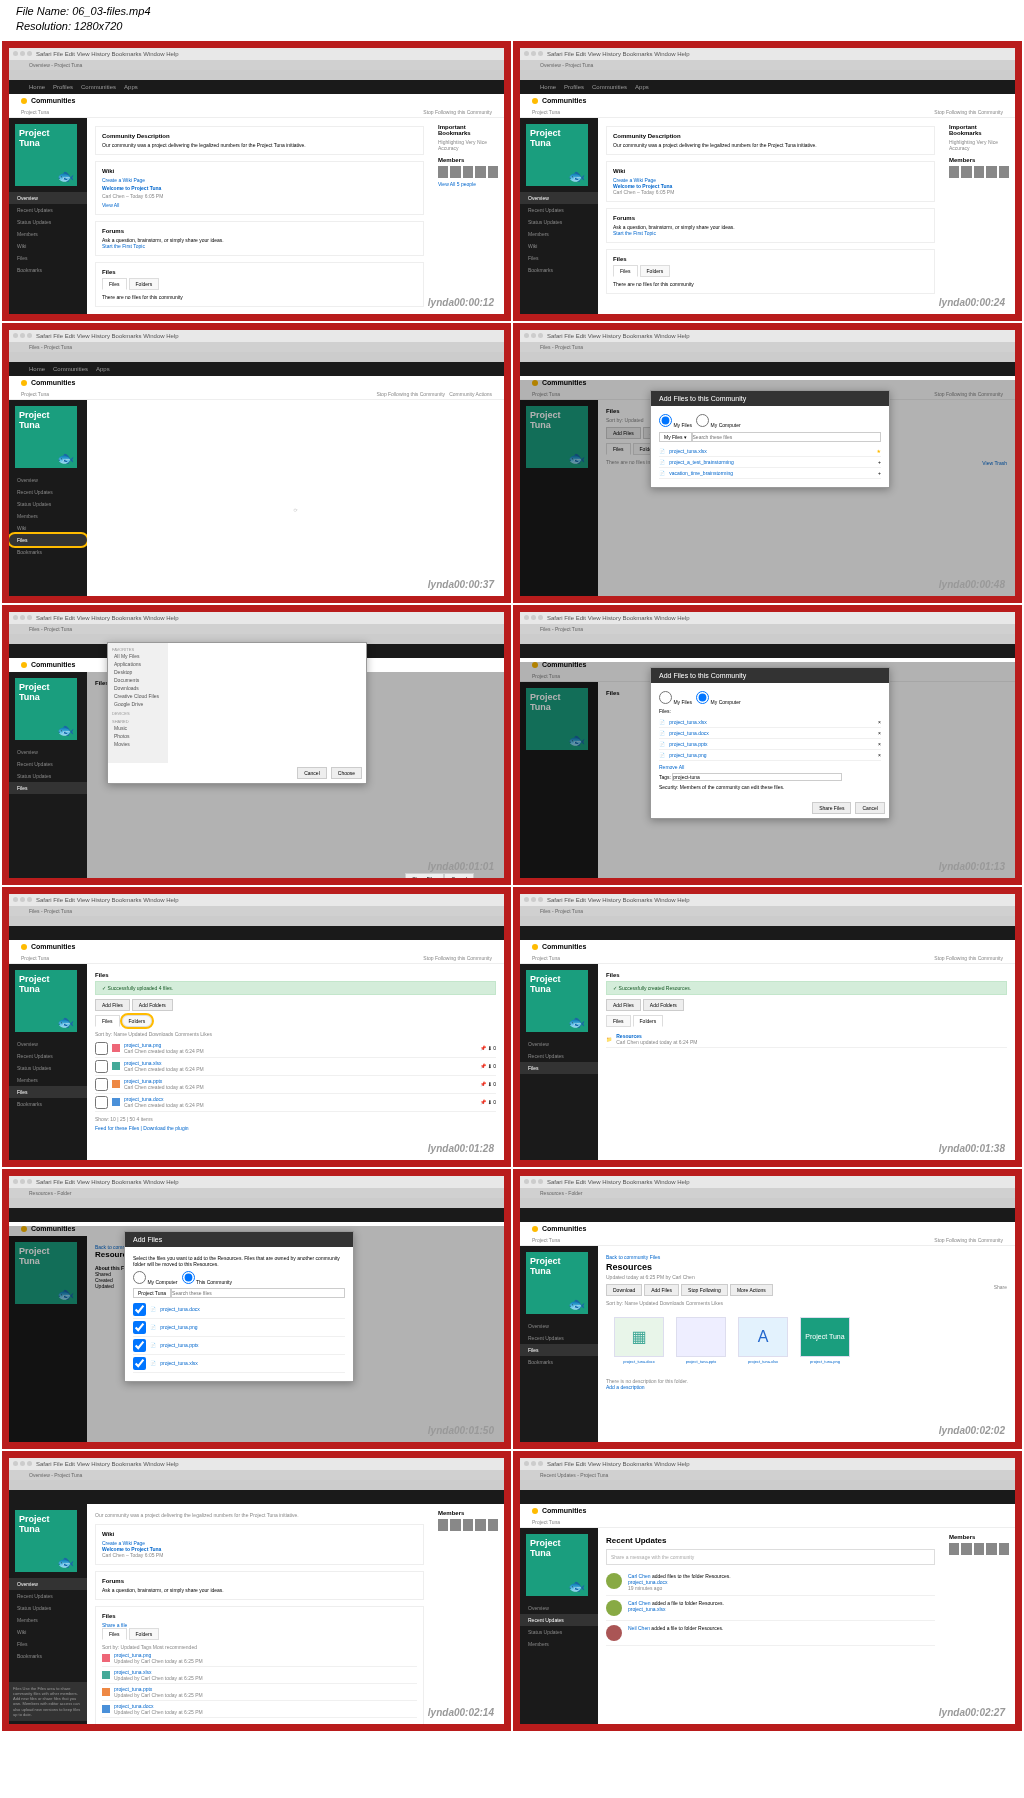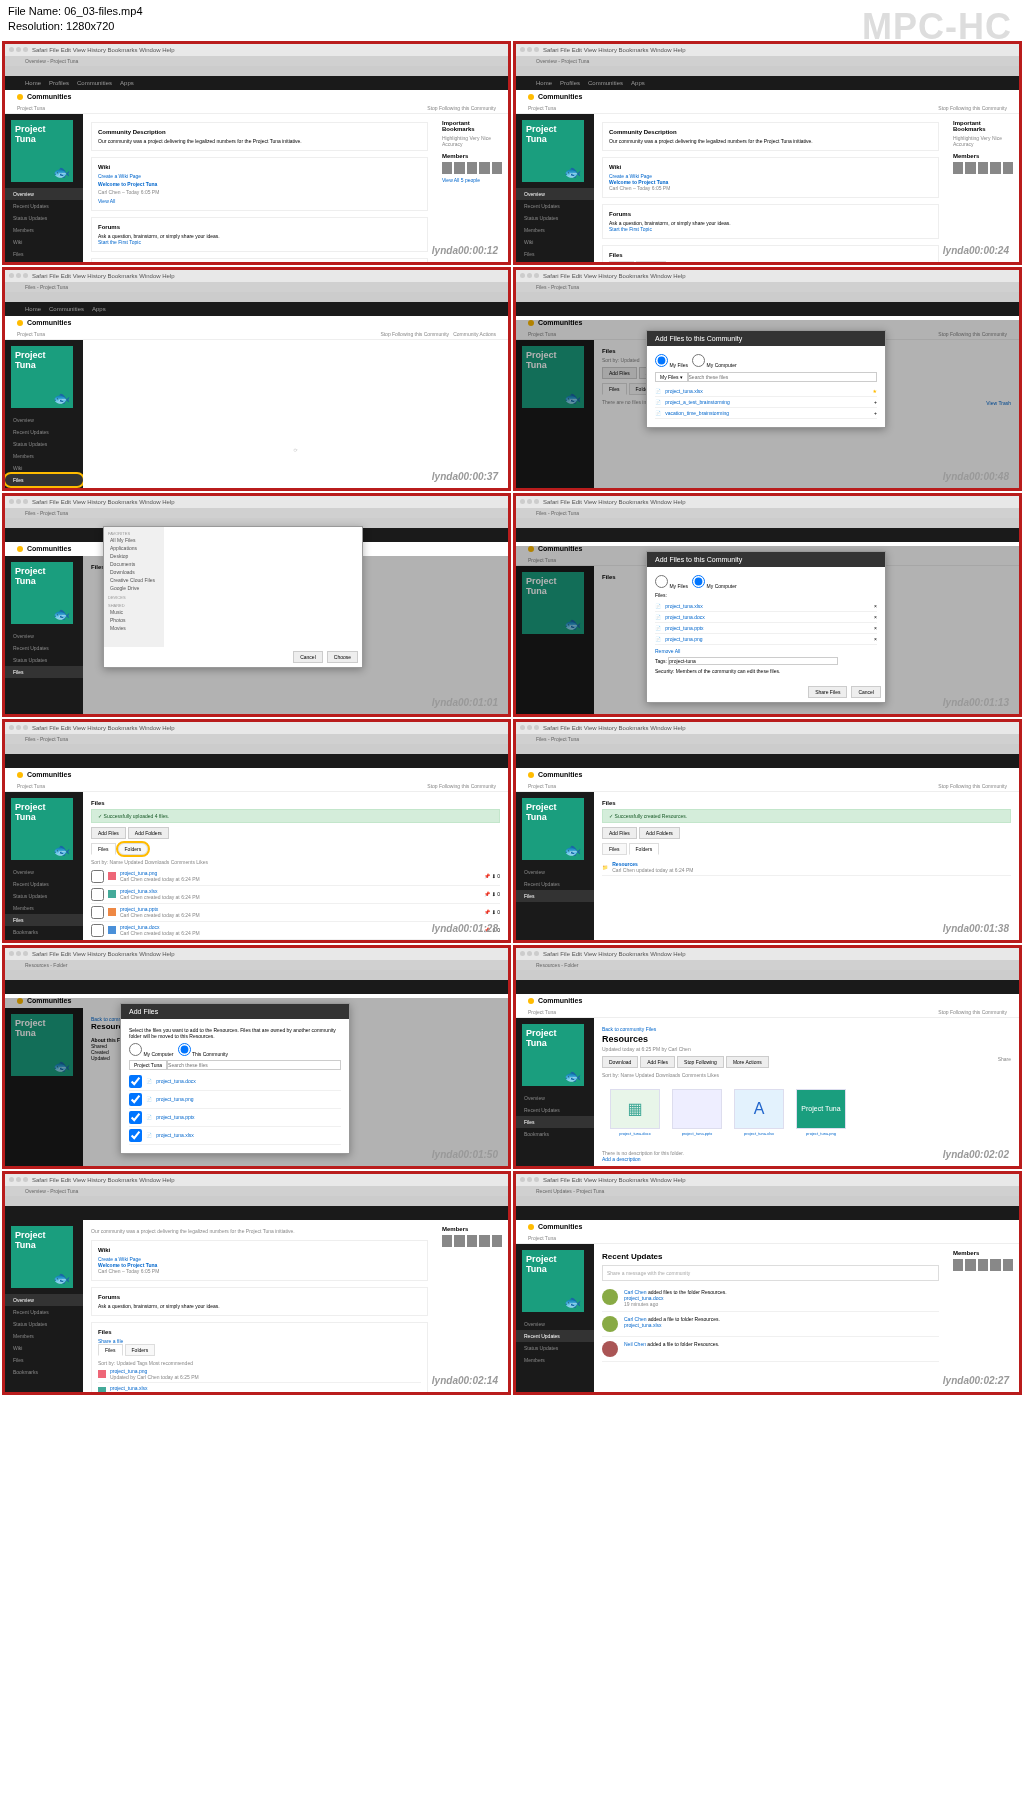--- a/index.html
+++ b/index.html
@@ -1,21 +1,21 @@
 <!DOCTYPE html>
 <html><head>
 <meta charset="utf-8">
 <style>
 * { margin: 0; padding: 0; box-sizing: border-box; }
 body { font-family: Arial, sans-serif; background: #fff; width: 1024px; }
-.header-info { padding: 4px 8px; font-size: 11px; color: #000; position: relative; }
+.header-info { padding: 4px 16px; font-size: 11px; color: #000; position: relative; font-style: italic; }
 .header-info div { line-height: 1.4; }
 .watermark { position: absolute; right: 12px; top: 2px; font-size: 36px; color: #ddd; font-weight: bold; letter-spacing: 1px; }
 .grid { display: grid; grid-template-columns: 1fr 1fr; gap: 2px; padding: 2px; }
-.thumb { border: 3px solid #b91c1c; background: #7f1d1d; position: relative; height: 224px; overflow: hidden; }
+.thumb { border: 7px solid #b91c1c; background: #7f1d1d; position: relative; height: 280px; overflow: hidden; }
 .mac-bar { background: #e8e8e8; height: 12px; display: flex; align-items: center; padding: 0 4px; font-size: 6px; color: #555; }
 .mac-dots { display: flex; gap: 2px; margin-right: 4px; }
 .mac-dot { width: 5px; height: 5px; border-radius: 50%; background: #ccc; }
 .browser-bar { background: #d0d0d0; height: 10px; font-size: 5px; color: #666; padding: 0 20px; display: flex; align-items: center; }
 .nav-dark { background: #1a1a1a; height: 14px; display: flex; align-items: center; padding: 0 20px; gap: 8px; }
 .nav-item { color: #999; font-size: 6px; }
 .comm-header { background: #fff; height: 14px; display: flex; align-items: center; padding: 0 12px; font-size: 7px; font-weight: bold; }
 .bulb { width: 6px; height: 6px; background: #fb0; border-radius: 50%; margin-right: 4px; }
 .sub-bar { background: #fff; height: 10px; border-bottom: 1px solid #eee; display: flex; justify-content: space-between; padding: 0 12px; font-size: 5px; color: #888; align-items: center; }
 .body-area { display: flex; height: 220px; background: #fff; }
@@ -51,21 +51,20 @@
 .thumb-file-icon { width: 50px; height: 40px; background: #eef; border: 1px solid #dde; margin-bottom: 2px; display: flex; align-items: center; justify-content: center; }
 .update-item { display: flex; gap: 6px; padding: 4px 0; border-bottom: 1px solid #f0f0f0; }
 .update-avatar { width: 16px; height: 16px; border-radius: 50%; background: #8a4; }
 </style>
 </head>
 <body>
 
 <div class="header-info">
   <div>File Name: 06_03-files.mp4</div>
   <div>Resolution: 1280x720</div>
-  <div class="watermark">MPC-HC</div>
 </div>
 
 <div class="grid">
 
 <div class="thumb">
   <div class="mac-bar">
         <span class="mac-dots">
           <span class="mac-dot"></span>
           <span class="mac-dot"></span>
           <span class="mac-dot"></span>

